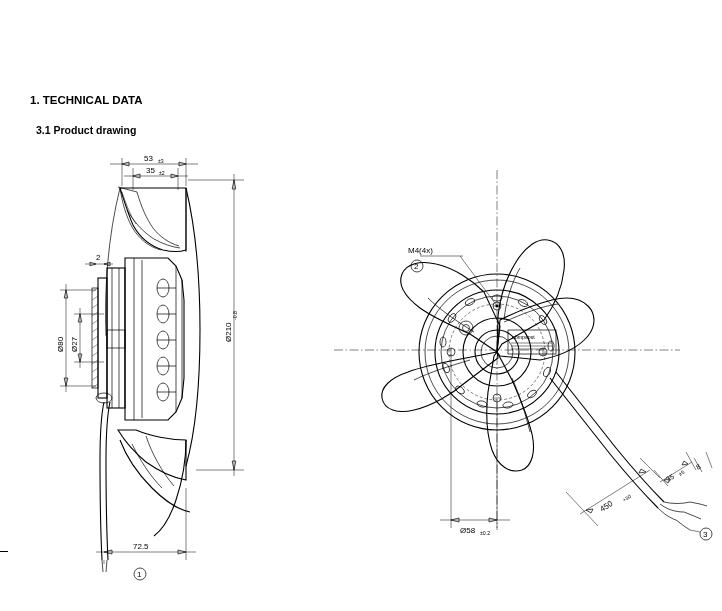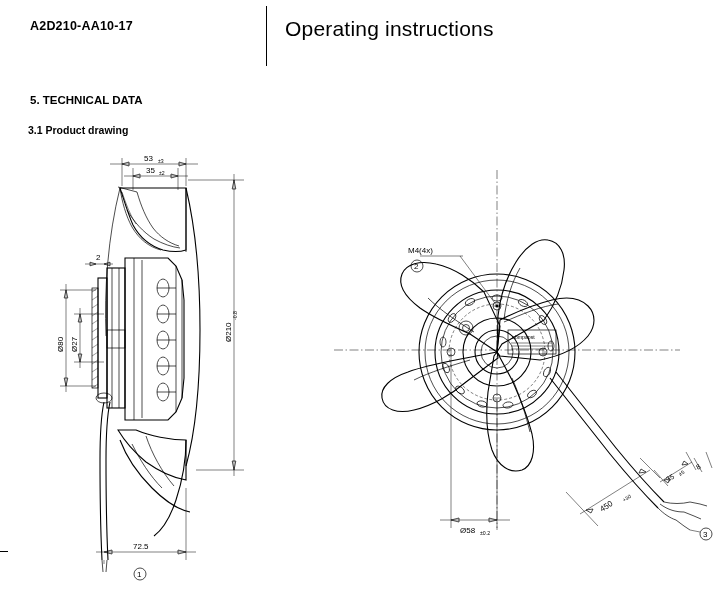--- a/index.html
+++ b/index.html
@@ -54,21 +54,21 @@
   
   .section-heading {
     position: absolute;
     left: 30px;
     top: 94px;
     font-size: 11.5px;
     font-weight: bold;
   }
   .subsection-heading {
     position: absolute;
-    left: 28px;
+    left: 36px;
     top: 124px;
     font-size: 10.5px;
     font-weight: bold;
   }
   
   .drawing-area {
     position: absolute;
     left: 0;
     top: 140px;
     width: 722px;
@@ -132,27 +132,22 @@
     width: 8px;
     height: 1px;
     background: #000;
   }
 </style>
 </head>
 <body>
 
 <div class="page">
 
-  <div class="header">
-    <div class="doc-model">A2D210-AA10-17</div>
-    <div class="header-divider"></div>
-    <div class="doc-title">Operating instructions</div>
-  </div>
-
-  <div class="section-heading">5. TECHNICAL DATA</div>
+
+  <div class="section-heading">1. TECHNICAL DATA</div>
   <div class="subsection-heading">3.1 Product drawing</div>
 
   <div class="left-tick"></div>
 
   <div class="drawing-area">
     <svg width="722" height="471" viewBox="0 0 722 471" xmlns="http://www.w3.org/2000/svg">
 
       <g>
 
         <g>

